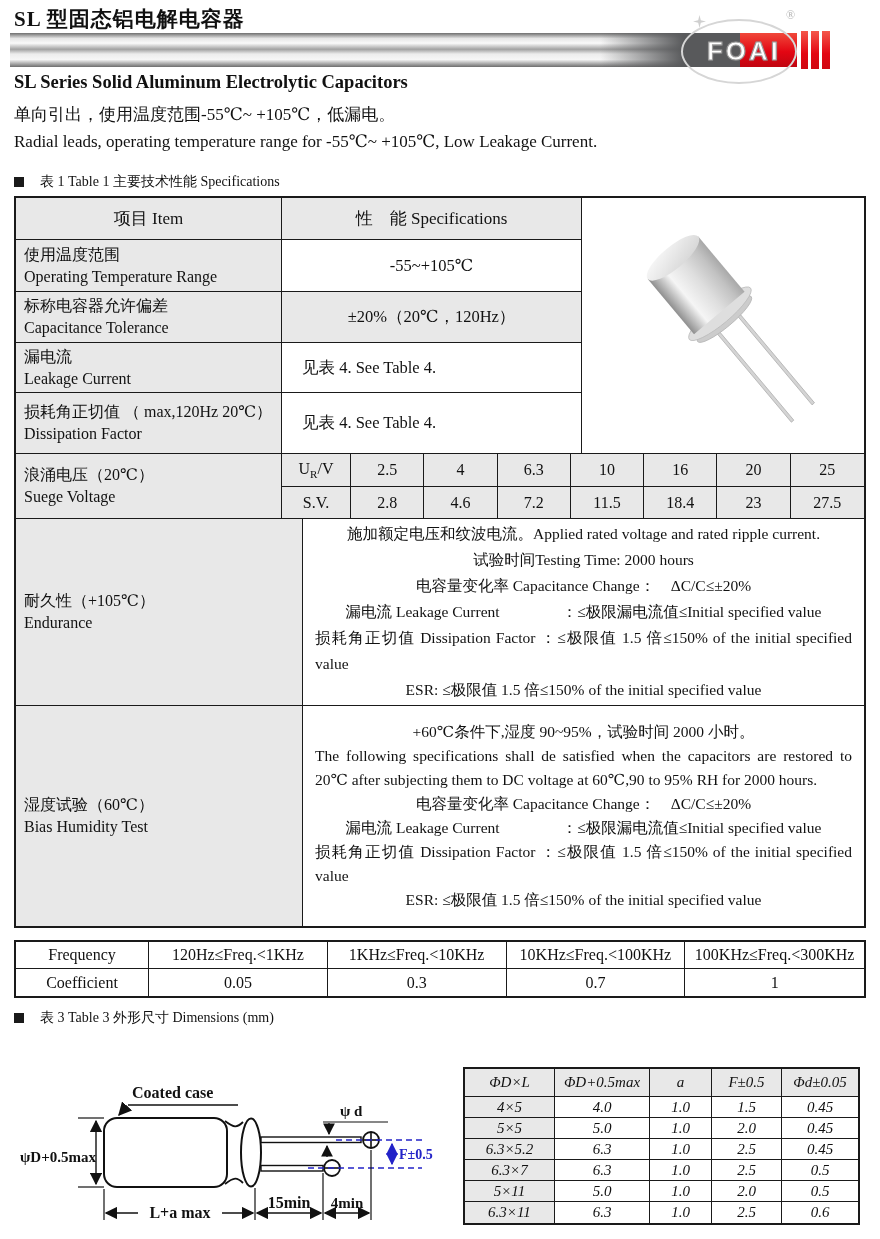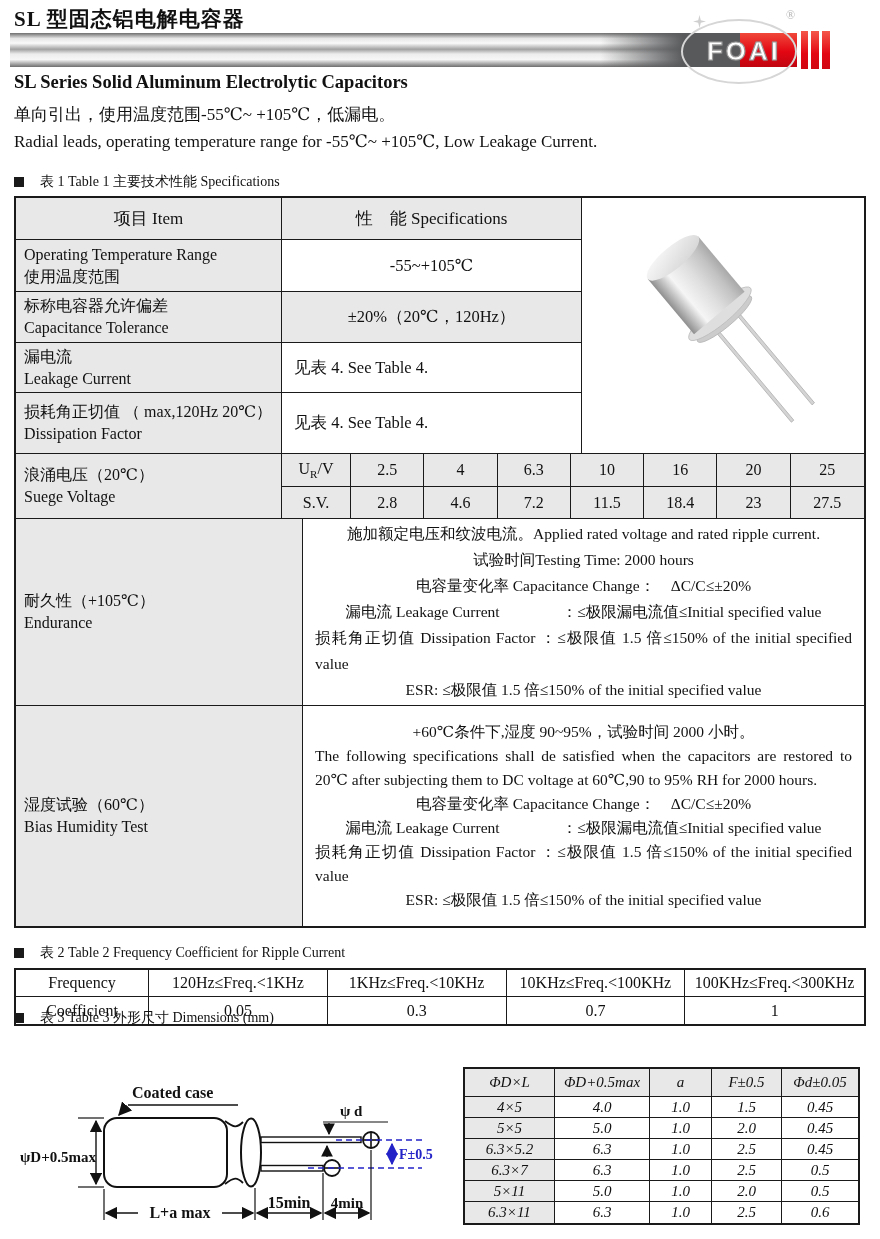--- a/index.html
+++ b/index.html
@@ -31,42 +31,42 @@
 
   
   .sect { position:absolute; left:14px; display:flex; align-items:center; font-size:14px; }
   .bullet { width:10px; height:10px; background:#1a1a1a; margin-right:16px; flex:none; }
 
   
   .c { border-right:1px solid #1a1a1a; border-bottom:1px solid #1a1a1a; box-sizing:border-box;
        display:flex; flex-direction:column; justify-content:center; overflow:hidden; background:#fff; }
   .g { background:#e8e8e8; }
   .ctr { align-items:center; text-align:center; }
-  .lft { padding-left:12px; }
+  .lft { padding-left:20px; }
   .br0 { border-right:none;align-items:center; } .bb0 { border-bottom:none; }
   .itm { padding-left:8px; font-size:16px; line-height:22px; }
   .hd  { font-size:17px; }
   .val { font-size:16.5px; }
 
   
   .t1 { position:absolute; left:14px; top:196px; width:852px; border:2px solid #1a1a1a;
         box-sizing:border-box; background:#fff; }
   .t1top   { display:grid; grid-template-columns:266px 300px 282px; grid-template-rows:42px 52px 51px 50px 61px; }
   .imgcell { grid-column:3; grid-row:1/6; align-items:center; justify-content:center; }
   .t1surge { display:grid; grid-template-columns:266px 69px repeat(7,1fr); grid-template-rows:33px 32px; font-size:16px; }
   .t1wide  { display:flex; }
   .itmcell { width:287px; flex:none; }
   .endur   { height:187px; } .humid { height:220px; }
   .txt { flex:1; padding:2px 12px; font-size:15.5px; justify-content:center; }
   .txt .ln { text-align:justify; line-height:26px; }
   .humid .txt .ln { line-height:24px; }
   sub { font-size:11px; }
 
   
-  .t2 { position:absolute; left:14px; top:968px; width:852px; border:2px solid #1a1a1a; box-sizing:border-box;
+  .t2 { position:absolute; left:14px; top:940px; width:852px; border:2px solid #1a1a1a; box-sizing:border-box;
         display:grid; grid-template-columns:133px 1fr 1fr 1fr 1fr; grid-template-rows:27px 27px; font-size:16px; }
 
   
   .t3 { position:absolute; left:463px; top:1067px; width:397px; border:2px solid #1a1a1a; box-sizing:border-box;
         display:grid; grid-template-columns:90px 95px 62px 70px 1fr; grid-template-rows:28px repeat(6,21px); font-size:15px;font-style:italic; }
 
   
   .diagram { position:absolute; left:20px; top:1080px; }
   svg text { font-family:"Liberation Serif","DejaVu Serif",serif; fill:#111; }
   .dlab { font-size:16px; font-weight:bold; }
@@ -125,22 +125,22 @@
             <rect x="12" y="44" width="3.2" height="116" fill="#d4d4d4" stroke="#ababab" stroke-width="0.7"></rect>
             <ellipse cx="0" cy="38" rx="35" ry="8" fill="#cccccc" stroke="#b5b5b5" stroke-width="0.8"></ellipse>
             <ellipse cx="0" cy="31" rx="40" ry="10" fill="#dedede" stroke="#bcbcbc" stroke-width="0.8"></ellipse>
             <rect x="-33" y="-42" width="66" height="72" fill="url(#capg)"></rect>
             <ellipse cx="0" cy="-42" rx="33" ry="11" fill="url(#capt)"></ellipse>
           </g>
         </svg>
       </div>
 
       <div class="c g itm">
-        <div>Operating Temperature Range</div>
-          <div>使用温度范围</div>
+        <div>使用温度范围</div>
+          <div>Operating Temperature Range</div>
       </div>
       <div class="c ctr val">
           <span>-55~+105℃</span>
         </div>
 
       <div class="c g itm">
         <div>标称电容器允许偏差</div>
           <div>Capacitance Tolerance</div>
       </div>
       <div class="c g ctr val">

